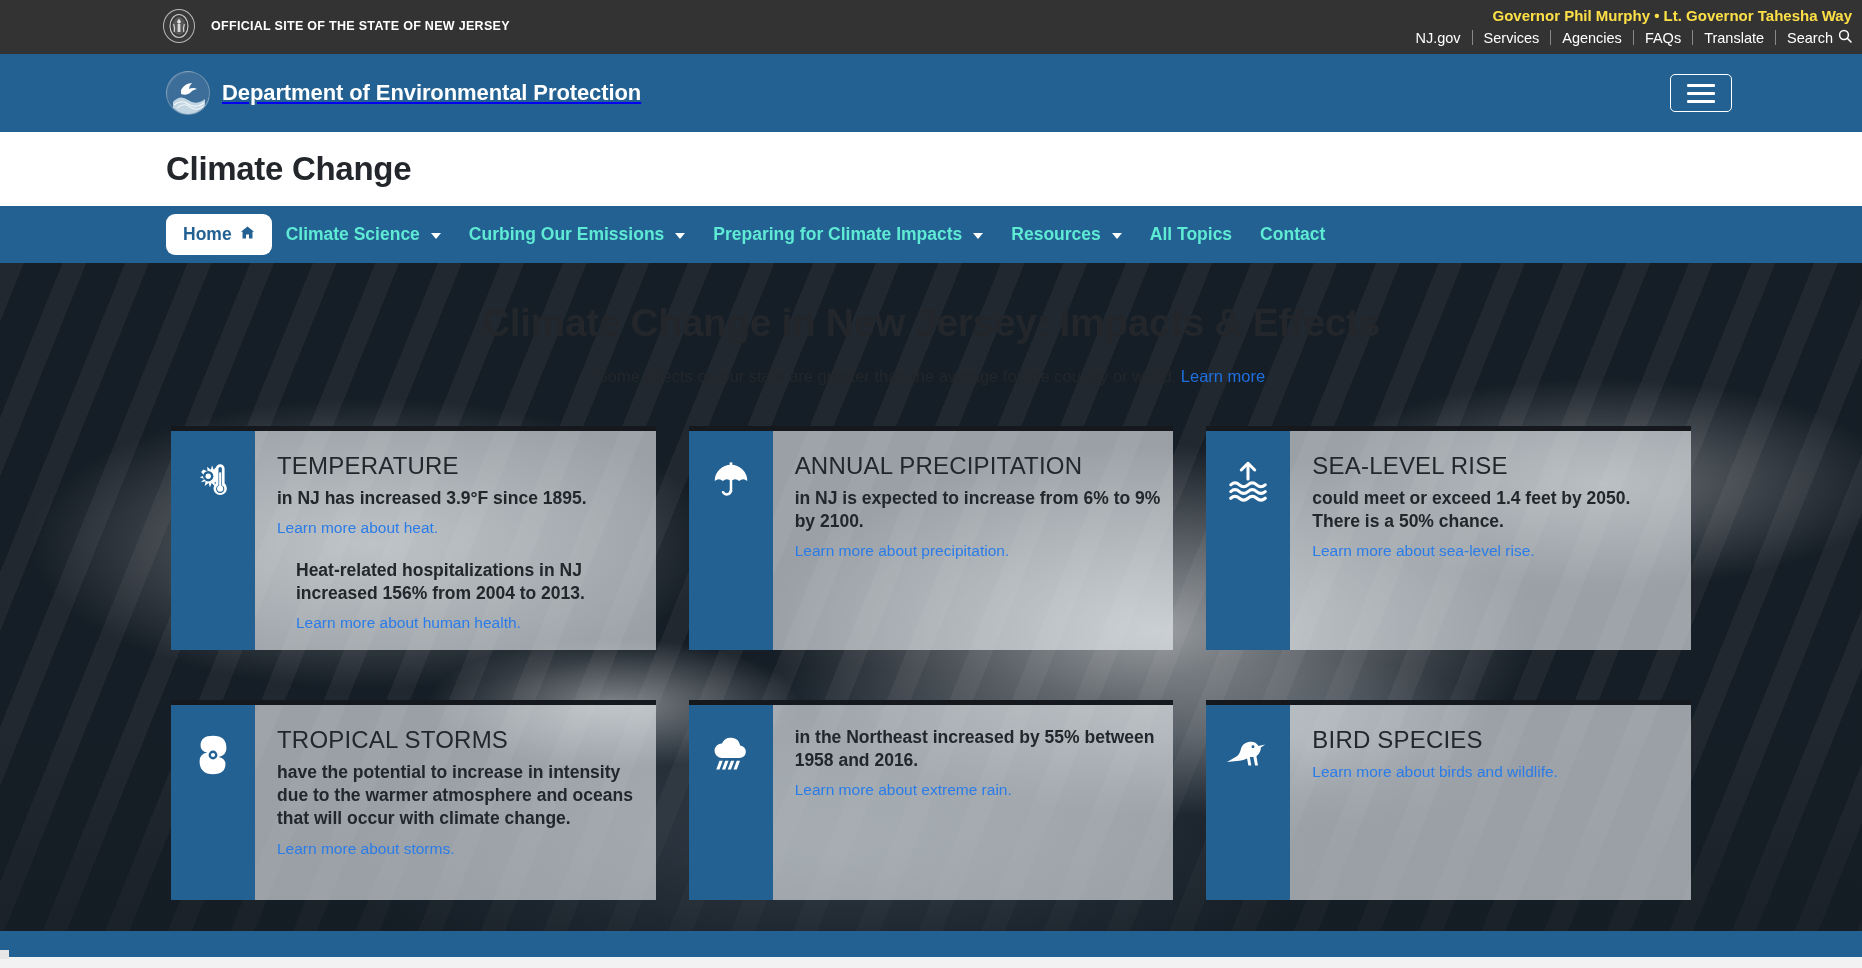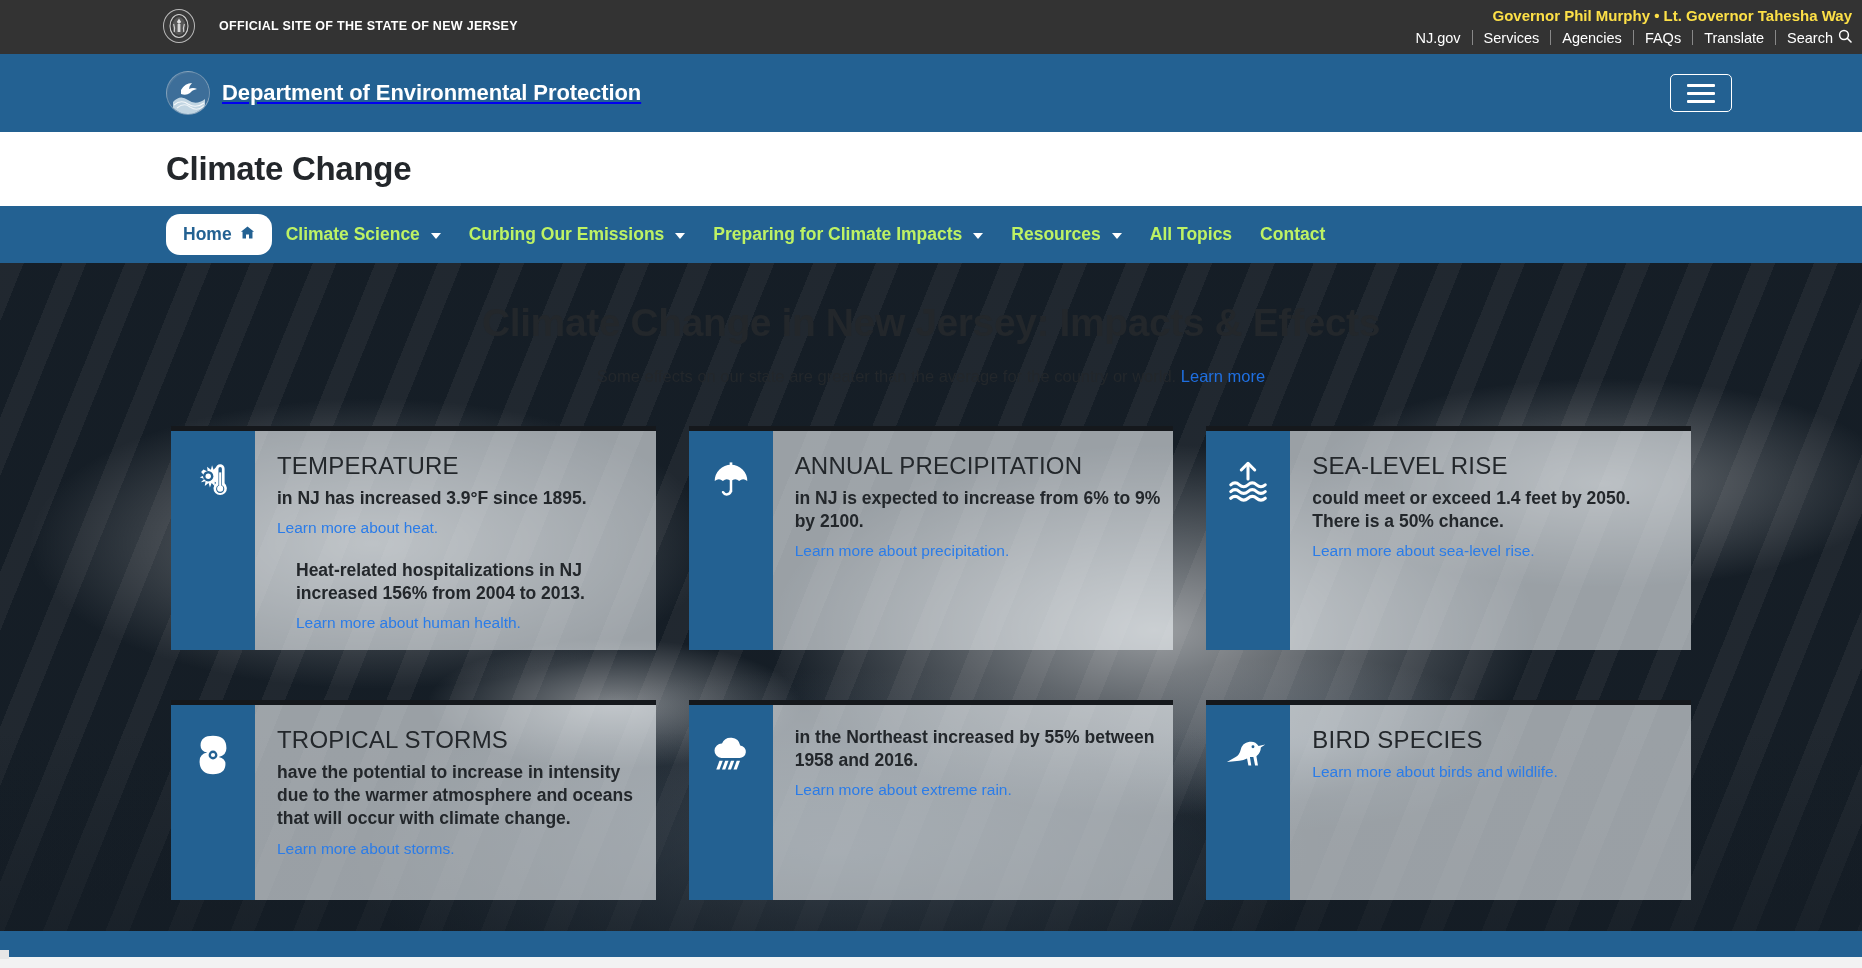--- a/index.html
+++ b/index.html
@@ -22,21 +22,21 @@
     position: relative;
     height: 100%;
     max-width: 1862px;
   }
   .state-seal-group {
     position: absolute;
     left: 163px;
     top: 9px;
     display: flex;
     align-items: center;
-    gap: 24px;
+    gap: 16px;
   }
   .state-seal {
     width: 32px;
     height: 34px;
     border-radius: 50%;
     border: 1.5px solid #b9b9b9;
     background: #3a3a3a;
     display: flex;
     align-items: center;
     justify-content: center;
@@ -165,36 +165,36 @@
 
   
   .main-nav {
     height: 57px;
     background: #236192;
     display: flex;
     align-items: center;
     padding-left: 166px;
   }
   .nav-item {
-    color: #bef264;
+    color: #5eead4;
     font-size: 17.5px;
     font-weight: bold;
     text-decoration: none;
     padding: 9px 14px;
     display: inline-flex;
     align-items: center;
     gap: 8px;
     white-space: nowrap;
     border-radius: 4px;
     cursor: pointer;
   }
   .nav-item.active {
     background: #ffffff;
     color: #236192;
-    border-radius: 14px;
+    border-radius: 9px;
     padding: 10px 17px;
   }
   .caret {
     display: inline-block;
     width: 0; height: 0;
     border-left: 5px solid transparent;
     border-right: 5px solid transparent;
     border-top: 6px solid #ffffff;
     margin-left: 3px;
     position: relative;

